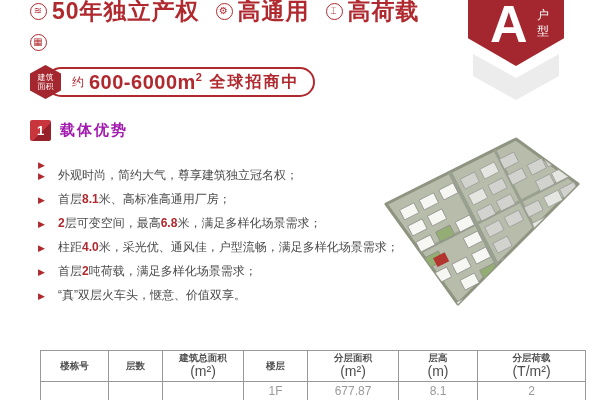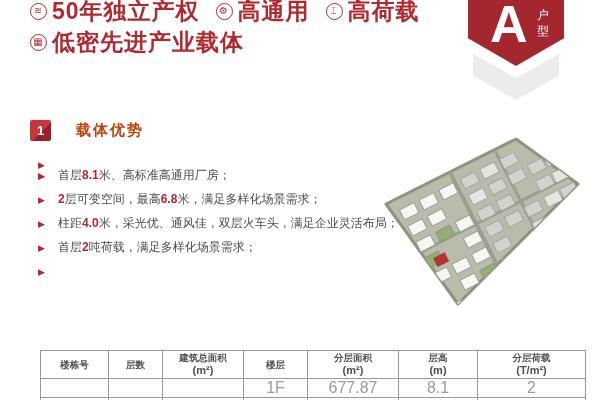--- a/index.html
+++ b/index.html
@@ -40,39 +40,39 @@
   .shield .vert{position:absolute;right:15px;top:9px;display:flex;flex-direction:column;
     gap:3px;color:#fff;font-size:12px;line-height:13px;}
   .chevron{position:absolute;right:41px;top:54px;width:86px;height:46px;background:var(--chev);
     clip-path:polygon(0 0,50% 52%,100% 0,100% 48%,50% 100%,0 48%);}
 
   
   .section-head{position:absolute;left:30px;top:120px;display:flex;align-items:center;gap:9px;}
   .cube{width:21px;height:21px;border-radius:2px;color:#fff;font-size:13px;font-weight:bold;
     display:flex;align-items:center;justify-content:center;
     background:linear-gradient(135deg,#c9353d 0 55%,#97202a 55% 100%);}
-  .section-title{font-size:15px;font-weight:bold;color:#c2410c;letter-spacing:2px;margin-left:16px;}
+  .section-title{font-size:15px;font-weight:bold;color:#a21caf;letter-spacing:2px;}
 
   
   .bullets{position:absolute;left:38px;top:158px;width:335px;list-style:none;}
   .bullets li{position:relative;padding-left:20px;margin-bottom:11px;font-size:12px;
     line-height:13px;color:var(--dark);white-space:nowrap;}
   .bullets .marker{position:absolute;left:0;top:1px;color:var(--red);font-size:9px;}
   .bullets .em{color:var(--red);font-weight:bold;}
 
   
   .siteplan{position:absolute;left:366px;top:124px;width:232px;height:210px;}
 
   
   table.spec{position:absolute;left:40px;top:350px;width:545px;border-collapse:collapse;
     table-layout:fixed;}
   .spec th,.spec td{border:1px solid var(--tborder);text-align:center;vertical-align:middle;}
   .spec th{height:28px;font-size:9.5px;line-height:1.2;color:#4f4f4f;font-weight:bold;padding:1px;}
-  .spec th .unit{display:block;font-weight:bold;font-size:11px;}
-  .spec td{height:19px;font-size:16px;color:#9a9a9a;}
+  .spec th .unit{display:block;font-weight:normal;font-size:14px;}
+  .spec td{height:19px;font-size:12px;color:#9a9a9a;}
 </style>
 </head>
 <body>
 
 <div class="page">
 
   <div class="features">
     <div class="feat-line" id="feat-line-1">
         <span class="feature">
           <span class="icon-circle">≋</span>
@@ -83,48 +83,58 @@
           <span>高通用</span>
         </span>
         <span class="feature">
           <span class="icon-circle">⌶</span>
           <span>高荷载</span>
         </span>
       </div>
     <div class="feat-line" id="feat-line-2">
         <span class="feature">
           <span class="icon-circle">▦</span>
-          <span>低密先进产业载体</span>
         </span>
       </div>
   </div>
 
   <div class="shield">
     <span class="letter">A</span>
     <span class="vert">
       <span>户</span>
       <span>型</span>
     </span>
   </div>
   <div class="chevron"></div>
 
+  <div class="pill-row">
+    <div class="hexagon">
+      <span>建筑</span>
+      <span>面积</span>
+    </div>
+    <div class="pill">
+      <span class="prefix">约</span>
+      <span class="range"><span>600-6000m</span><sup>2</sup></span>
+      <span class="suffix">全球招商中</span>
+    </div>
+  </div>
 
   <div class="section-head">
     <span class="cube">1</span>
     <span class="section-title">载体优势</span>
   </div>
 
   <ul class="bullets" id="bullet-list">
       <li><span class="marker">▶</span></li>
-      <li><span class="marker">▶</span></li>
+      <li><span class="marker">▶</span><span>外观时尚，简约大气，尊享建筑独立冠名权；</span></li>
       <li><span class="marker">▶</span><span>首层</span><span class="em">8.1</span><span>米、高标准高通用厂房；</span></li>
       <li><span class="marker">▶</span><span class="em">2</span><span>层可变空间，最高</span><span class="em">6.8</span><span>米，满足多样化场景需求；</span></li>
-      <li><span class="marker">▶</span><span>柱距</span><span class="em">4.0</span><span>米，采光优、通风佳，双层火车头，满足企业灵活布局；</span></li>
+      <li><span class="marker">▶</span><span>柱距</span><span class="em">4.0</span><span>米，采光优、通风佳，户型流畅，满足多样化场景需求；</span></li>
       <li><span class="marker">▶</span><span>首层</span><span class="em">2</span><span>吨荷载，满足多样化场景需求；</span></li>
-      <li><span class="marker">▶</span></li>
+      <li><span class="marker">▶</span><span>“真”双层火车头，惬意、价值双享。</span></li>
     </ul>
 
   <svg class="siteplan" id="siteplan" viewBox="0 0 232 210" xmlns="http://www.w3.org/2000/svg">
     <defs>
       <clipPath id="wedgeclip">
           <polygon points="20,80 150,15 212,60 92,180"></polygon>
         </clipPath>
     </defs>
     <polygon points="20,80 150,15 212,60 92,180" fill="#B7BCAB" stroke="#8E9480" stroke-width="3" stroke-linejoin="round"></polygon>
     <g id="blocks" clip-path="url(#wedgeclip)">

